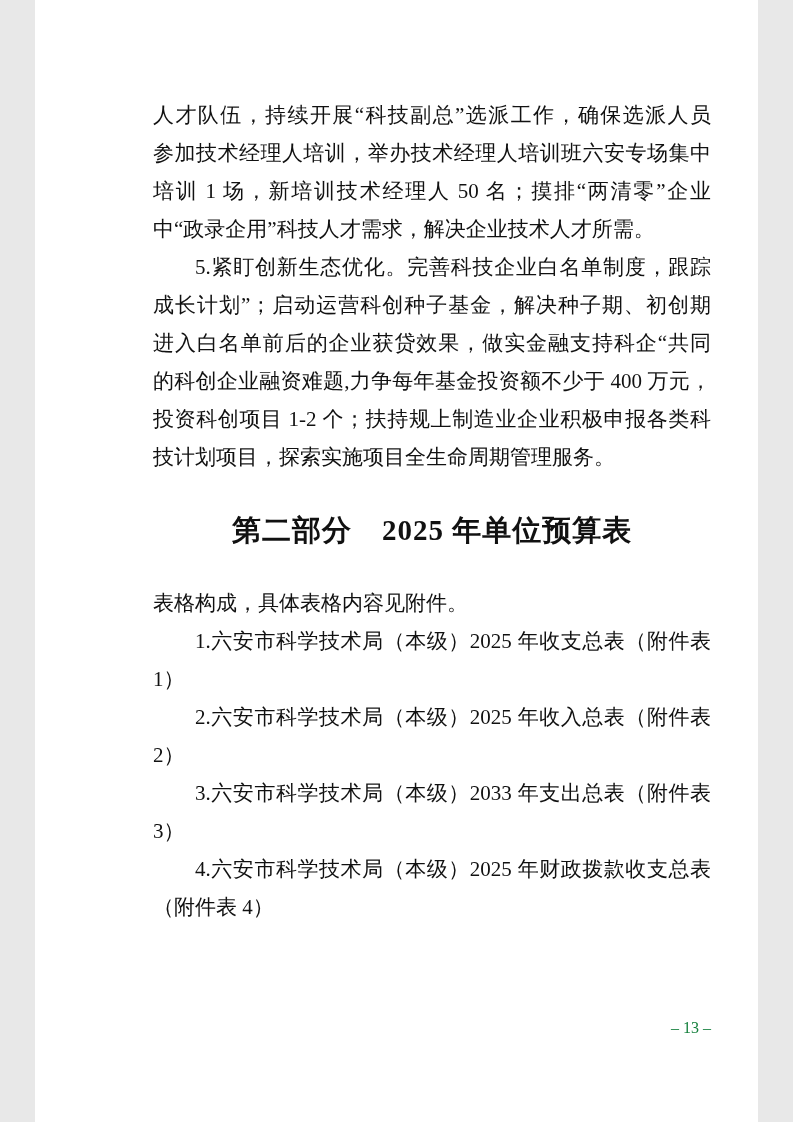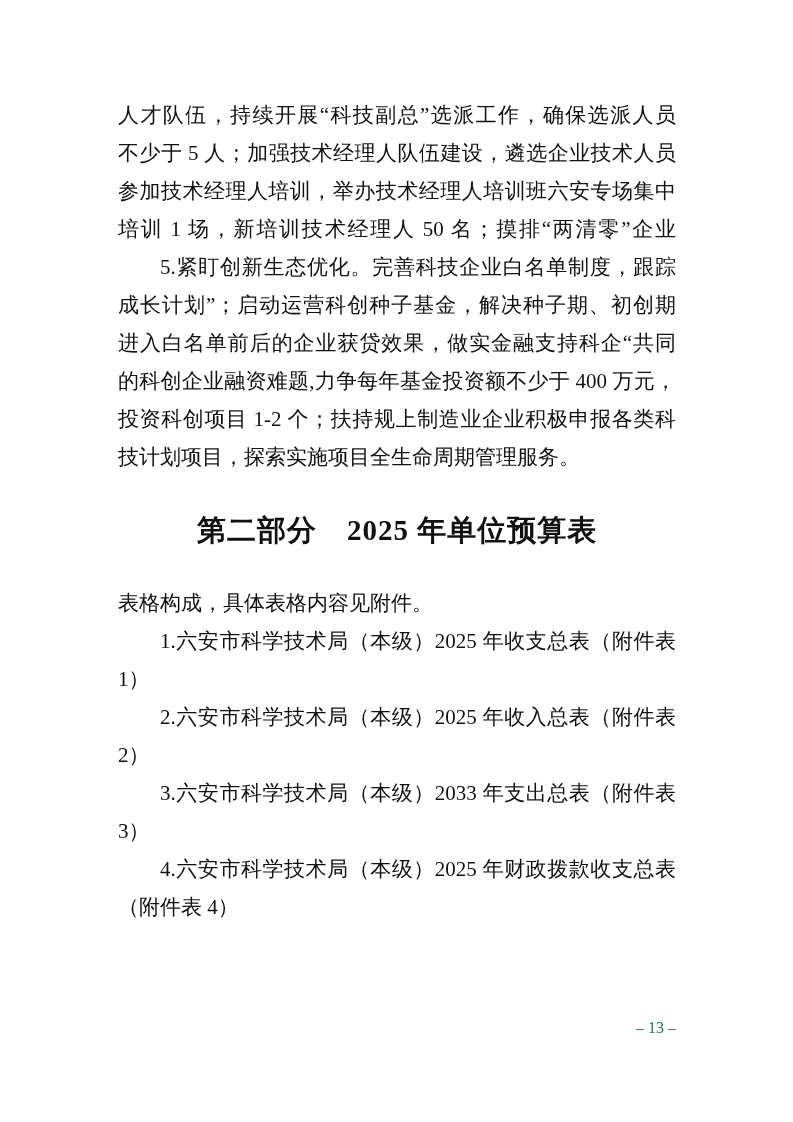--- a/index.html
+++ b/index.html
@@ -1,18 +1,18 @@
 <!DOCTYPE html>
 <html><head>
 <meta charset="utf-8">
 <style>
   html,body{margin:0;padding:0;background:#e8e8e8;}
   .page{
     position:relative;
-    width:793px;height:1122px;
+    width:723px;height:1122px;
     margin:0 auto;
     background:#ffffff;
     font-family:"Liberation Serif","DejaVu Serif",serif;
     color:#111111;
     overflow:hidden;
   }
   .content{
     position:absolute;
     left:118px;top:96px;
     width:558px;
@@ -53,23 +53,23 @@
     color:#15803d;
   }
 </style>
 </head>
 <body>
 
 <div class="page">
   <div class="content">
 
     <div class="line">人才队伍，持续开展“科技副总”选派工作，确保选派人员</div>
-    <div class="line">不少于 5 人；加强技术经理人队伍建设，遴选企业技术人员</div>
     <div class="line">参加技术经理人培训，举办技术经理人培训班六安专场集中</div>
     <div class="line">培训 1 场，新培训技术经理人 50 名；摸排“两清零”企业</div>
+    <div class="line end">中“政录企用”科技人才需求，解决企业技术人才所需。</div>
 
     <div class="line indent">5.紧盯创新生态优化。完善科技企业白名单制度，跟踪</div>
     <div class="line">成长计划”；启动运营科创种子基金，解决种子期、初创期</div>
     <div class="line">进入白名单前后的企业获贷效果，做实金融支持科企“共同</div>
     <div class="line">的科创企业融资难题,力争每年基金投资额不少于 400 万元，</div>
     <div class="line">投资科创项目 1-2 个；扶持规上制造业企业积极申报各类科</div>
     <div class="line end">技计划项目，探索实施项目全生命周期管理服务。</div>
 
     <div class="heading">第二部分　2025 年单位预算表</div>
 

